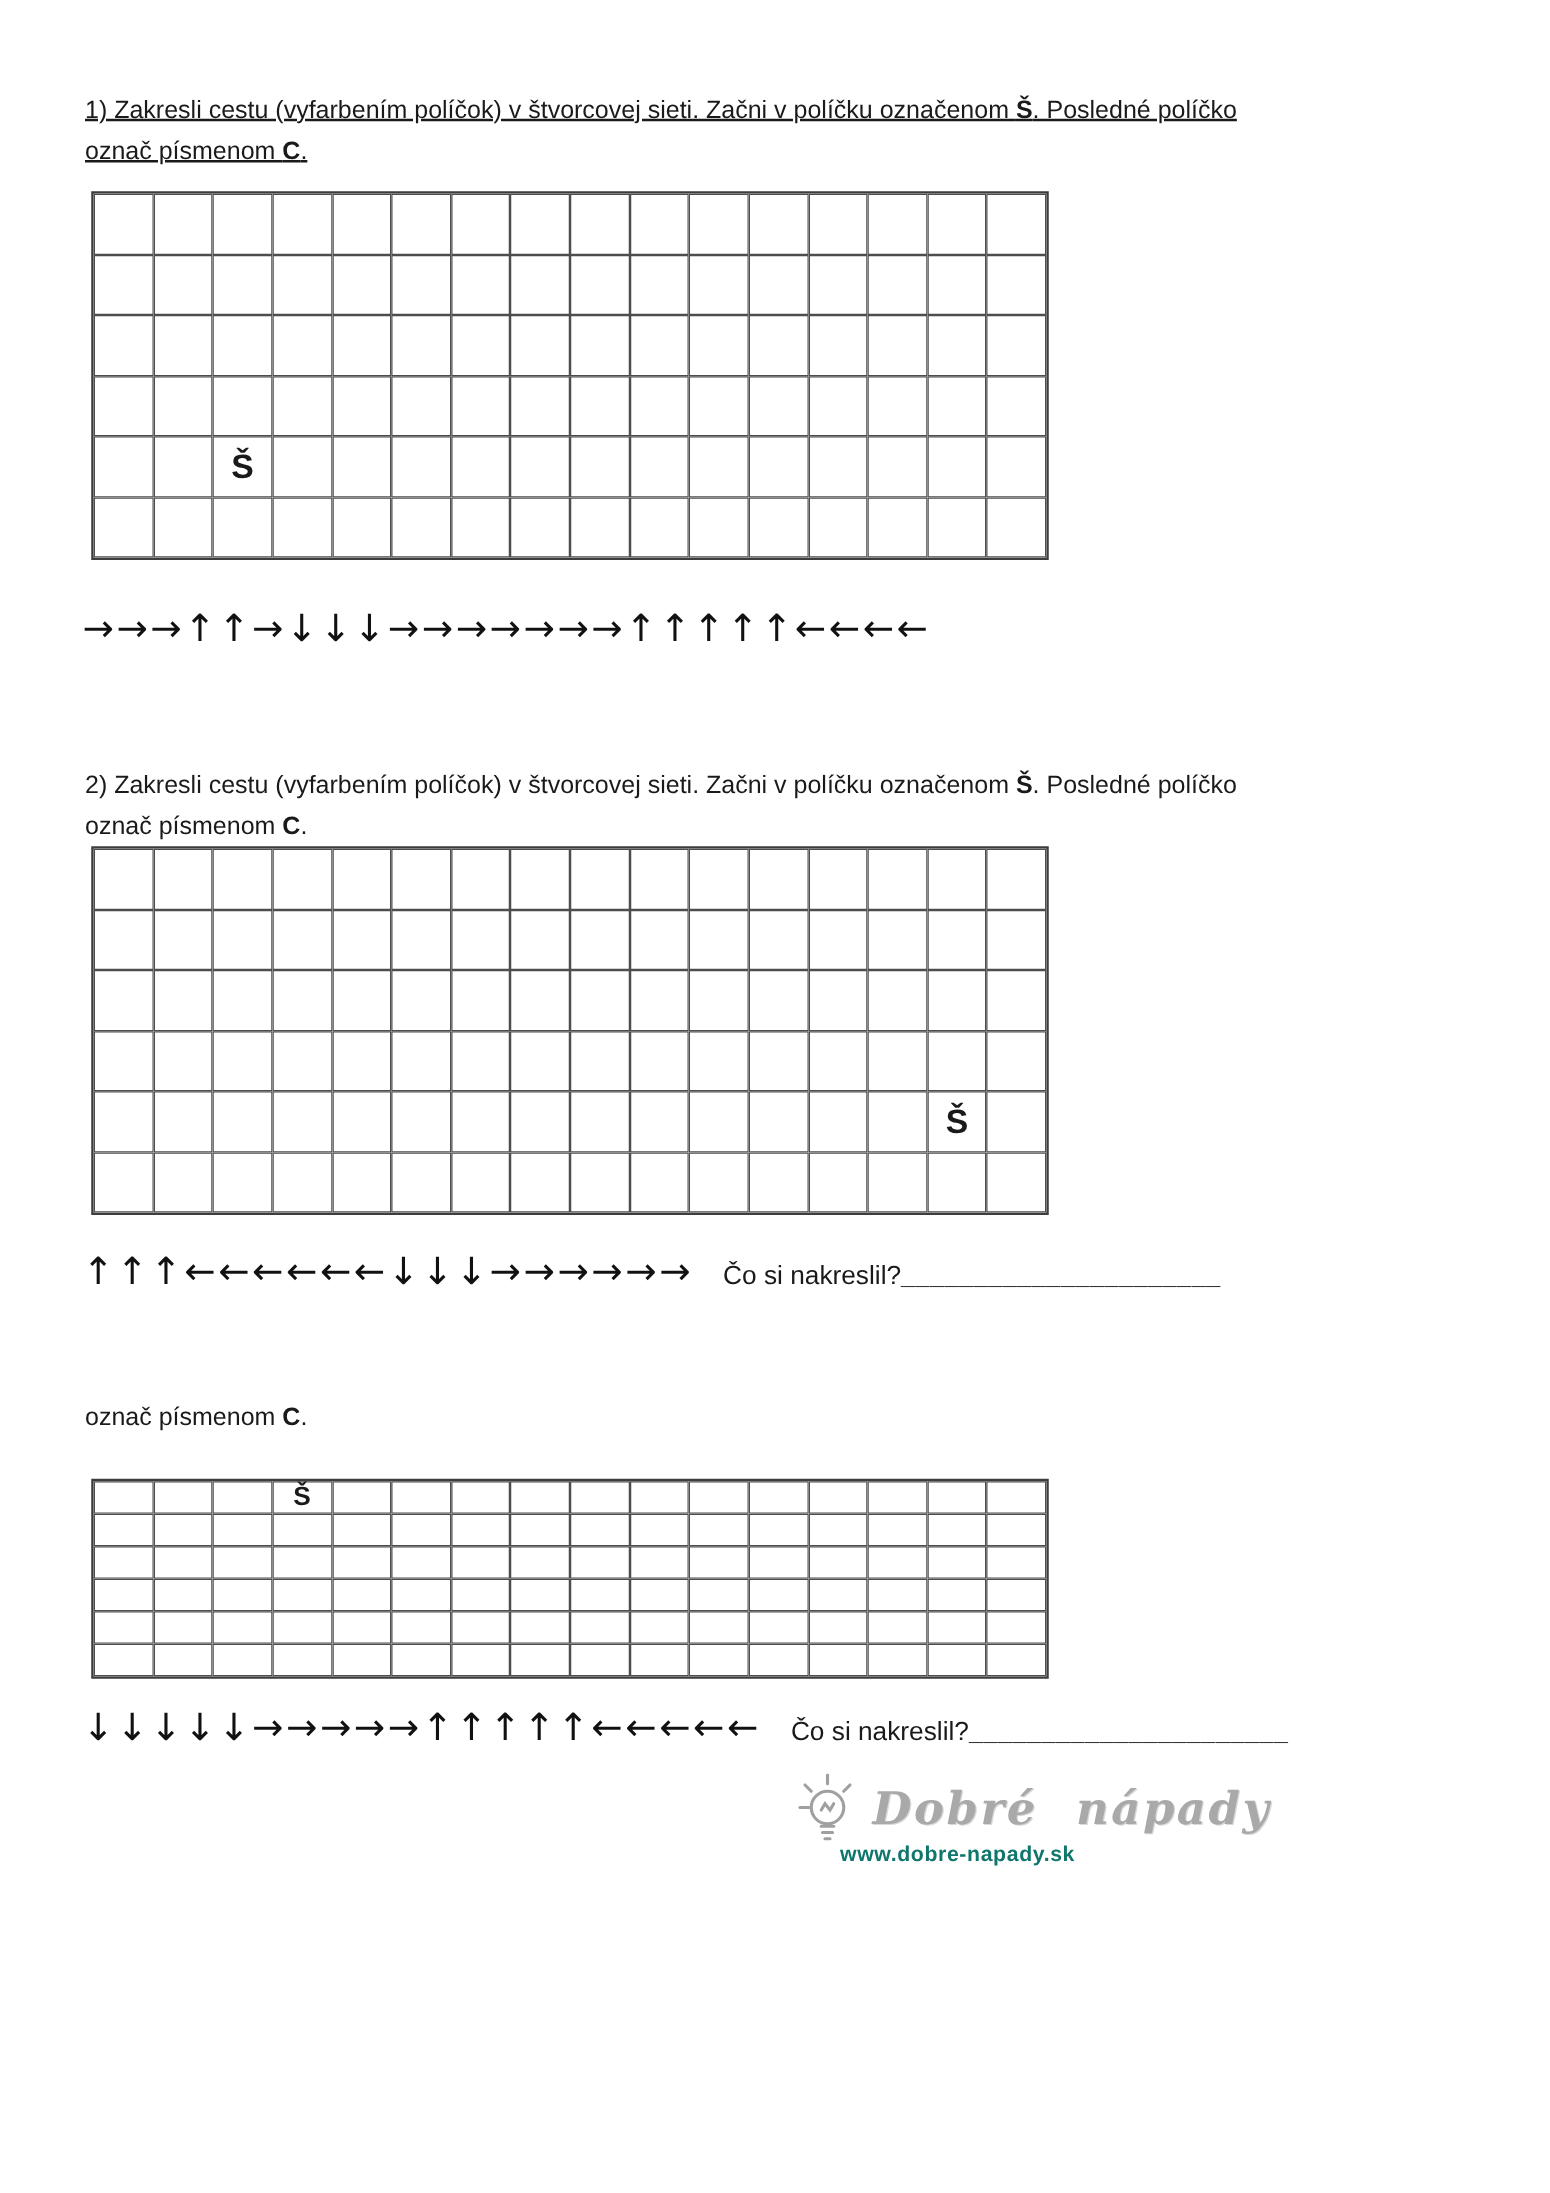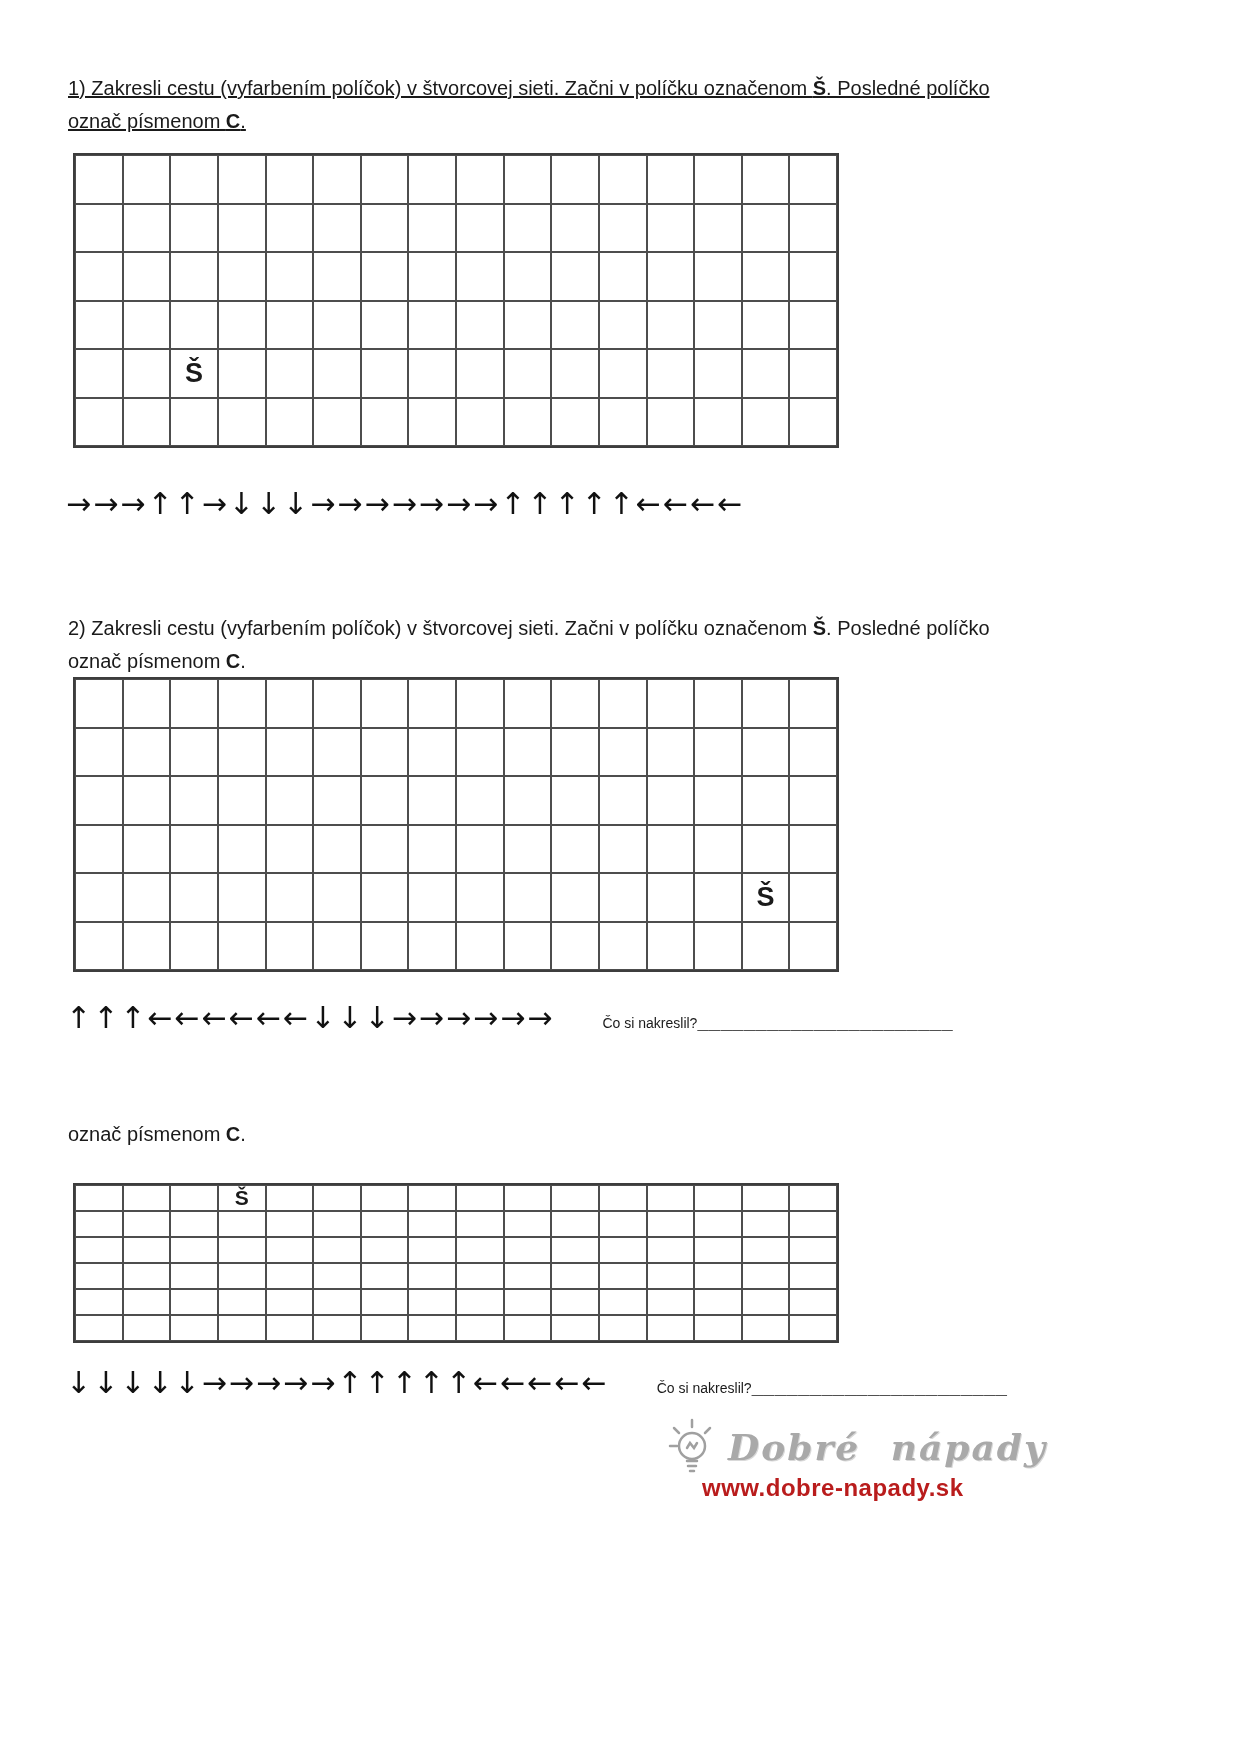--- a/index.html
+++ b/index.html
@@ -54,33 +54,33 @@
     white-space:nowrap;
   }
   .arrows{
     font-family:"DejaVu Sans", sans-serif;
     font-size:30px;
     letter-spacing:2px;
     color:#111;
     font-weight:500;
   }
   .question{
-    margin-left:48px;
-    font-size:14px;
+    margin-left:24px;
+    font-size:21px;
     color:#1a1a1a;
   }
   .blank{
     font-size:20px;
     color:#1a1a1a;
     letter-spacing:0.5px;
     font-weight:bold;
   }
   .logo-wrap{
     position:absolute;
-    left:660px;
+    left:630px;
     top:1414px;
     width:300px;
     height:100px;
   }
   .logo-bulb{
     position:absolute;
     left:4px;
     top:4px;
   }
   .logo-text{
@@ -96,22 +96,22 @@
     word-spacing:16px;
     white-space:nowrap;
     text-shadow:1px 1px 0 #d9d9d9;
   }
   .logo-url{
     position:absolute;
     left:42px;
     top:60px;
     font-family:"Liberation Sans", sans-serif;
     font-weight:bold;
-    font-size:24px;
-    color:#b91c1c;
+    font-size:17px;
+    color:#0f766e;
     letter-spacing:0.5px;
     white-space:nowrap;
   }
   
   #ex1-text{top:72px;text-decoration:underline;}
   #grid-0{top:153px;}
   #ex1-arrows{top:486px;}
   #ex2-text{top:612px;}
   #grid-1{top:677px;}
   #ex2-arrows{top:1000px;}

